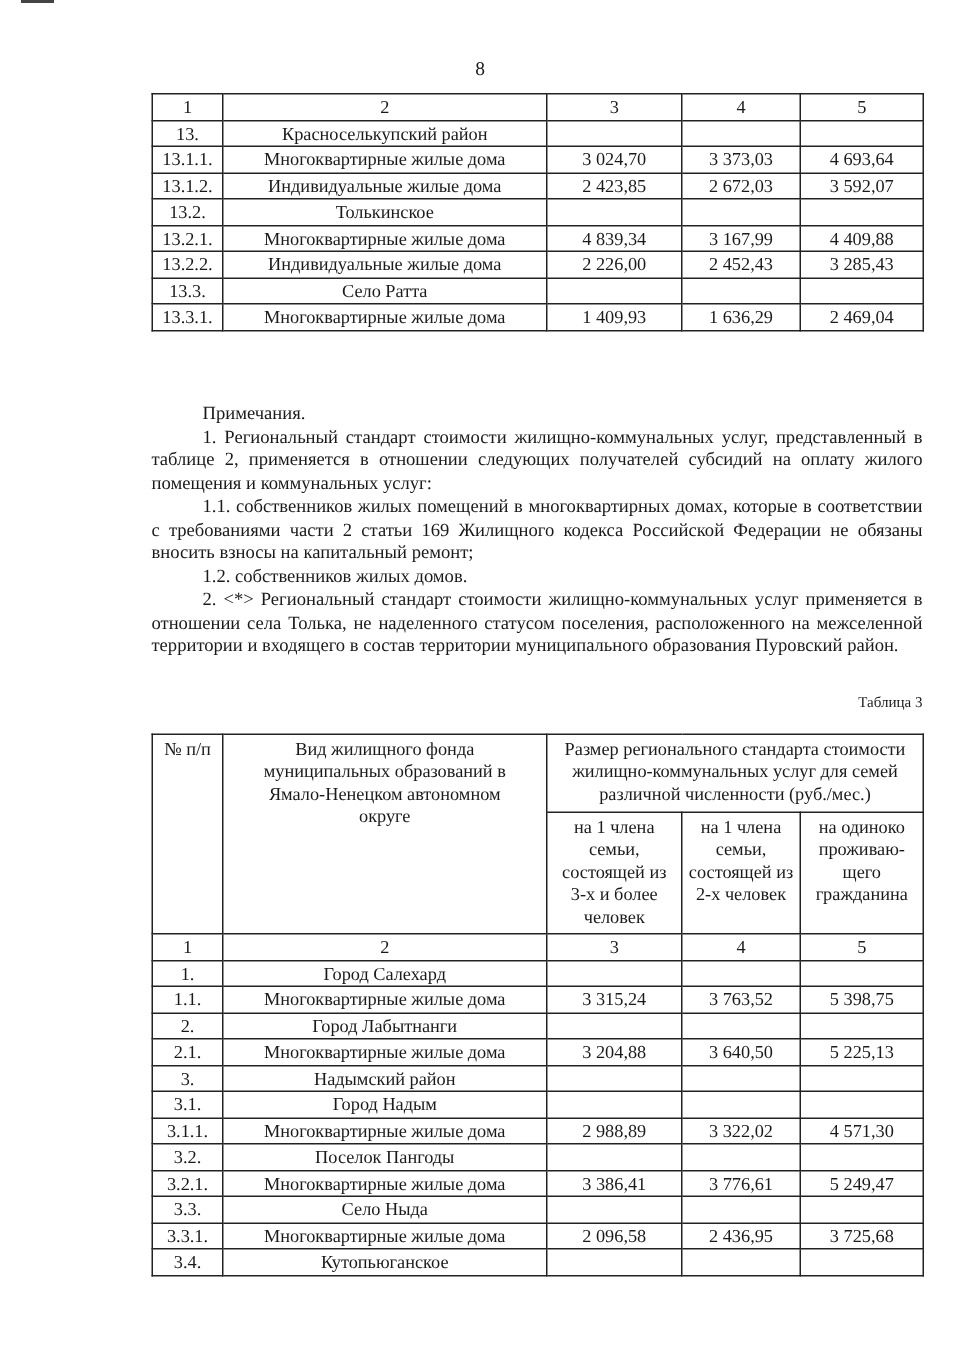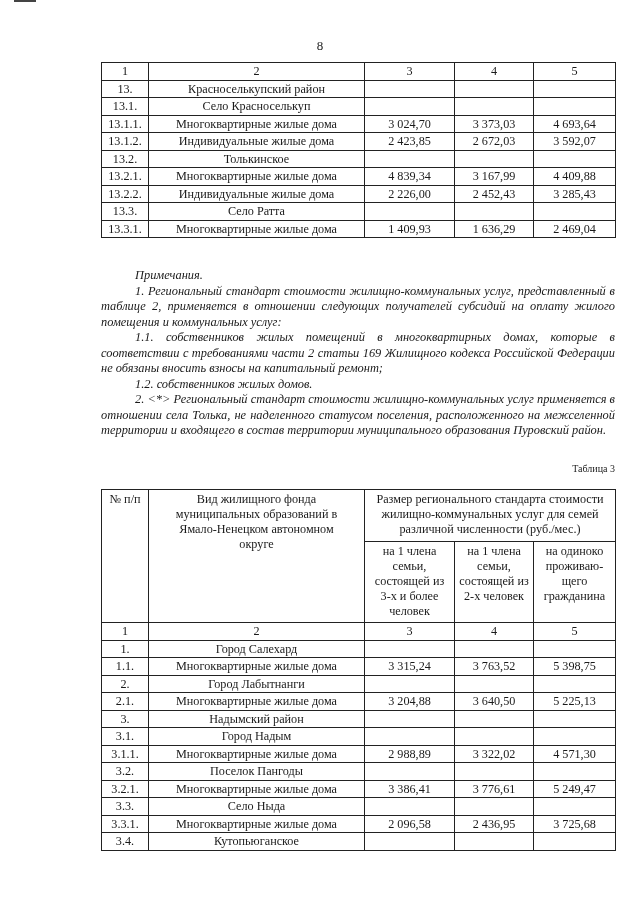--- a/index.html
+++ b/index.html
@@ -7,21 +7,21 @@
          font-family:"Liberation Serif","DejaVu Serif",serif; color:#1a1a1a; }
   .corner-mark { position:absolute; left:14px; top:0; width:22px; height:2px; background:#444; }
   .page-number { position:absolute; left:0; width:640px; top:38px; text-align:center; font-size:13px; }
   table { border-collapse:collapse; position:absolute; table-layout:fixed; font-size:12.2px; }
   td { border:1px solid #222; padding:0 4px; height:16.5px; line-height:16px; white-space:nowrap; overflow:hidden; }
   td.c { text-align:center; }
   td.l { text-align:center; }
   #t1 { left:101px; top:62px; width:514px; }
   #t3 { left:101px; top:489px; width:514px; }
   .hdr td { white-space:normal; vertical-align:top; line-height:15px; height:auto; }
-  .notes { position:absolute; left:101px; width:514px; font-size:12.4px; line-height:15.5px; text-align:justify;font-style:italic; }
+  .notes { position:absolute; left:101px; width:514px; font-size:12.4px; line-height:15.5px; text-align:justify; }
   .notes p { margin:0; }
   .notes .ind { text-indent:34px; }
   .tcap { position:absolute; right:25px; top:463px; font-size:10px; }
 </style>
 </head>
 <body>
 
 <div class="corner-mark"></div>
 <div class="page-number">8</div>
 
@@ -42,27 +42,20 @@
       <td class="c">5</td>
     </tr>
   <tr>
         <td class="c">13.</td>
         <td class="l">Красноселькупский район</td>
         <td class="c"></td>
         <td class="c"></td>
         <td class="c"></td>
       </tr>
       <tr>
-        <td class="c">13.1.</td>
-        <td class="l">Село Красноселькуп</td>
-        <td class="c"></td>
-        <td class="c"></td>
-        <td class="c"></td>
-      </tr>
-      <tr>
         <td class="c">13.1.1.</td>
         <td class="l">Многоквартирные жилые дома</td>
         <td class="c">3 024,70</td>
         <td class="c">3 373,03</td>
         <td class="c">4 693,64</td>
       </tr>
       <tr>
         <td class="c">13.1.2.</td>
         <td class="l">Индивидуальные жилые дома</td>
         <td class="c">2 423,85</td>

